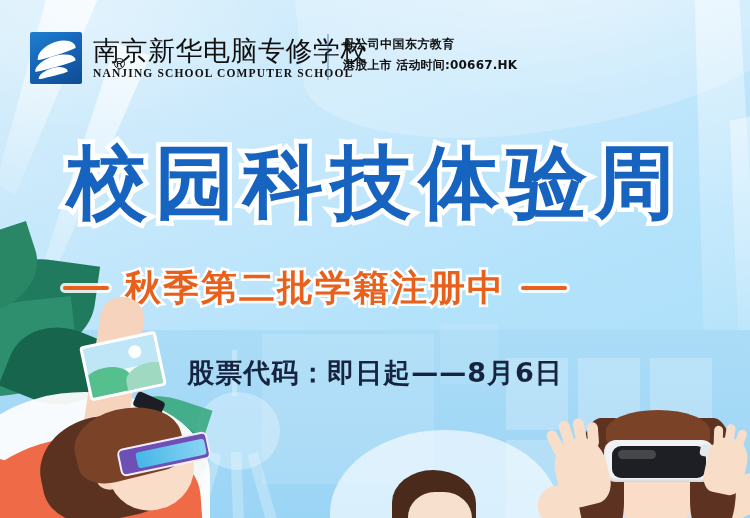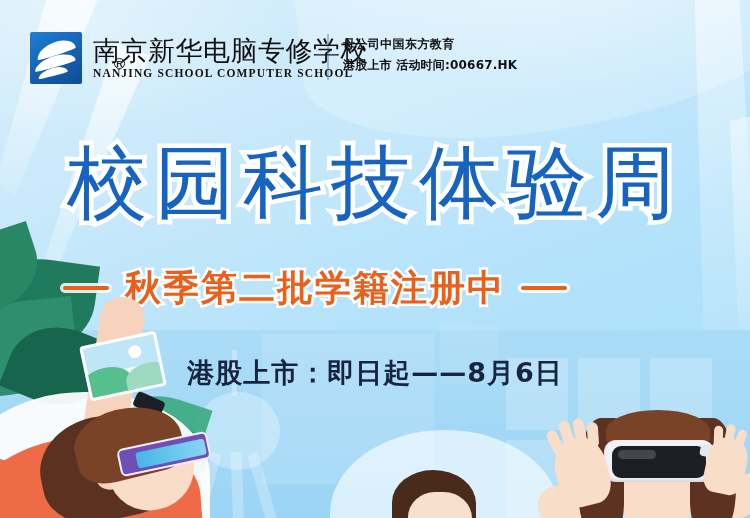--- a/index.html
+++ b/index.html
@@ -113,21 +113,21 @@
   }
   .parent-co{ position:absolute; left:343px; top:36px; }
   .parent-line1{ font-size:12px; font-weight:900; color:#111; letter-spacing:.4px;
     font-family:"DejaVu Sans","Liberation Sans",sans-serif; white-space:nowrap;}
   .parent-line2{ font-size:12px; font-weight:700; color:#111; margin-top:4px;
     letter-spacing:.2px; font-family:"DejaVu Sans","Liberation Sans",sans-serif; white-space:nowrap;}
 
   
   .title{
     position:absolute; left:0; top:143px; width:750px; text-align:center;
-    font-size:80px; font-weight:400; letter-spacing:8px;
+    font-size:80px; font-weight:700; letter-spacing:8px;
     color:#1763c0;
     font-family:"DejaVu Sans","Liberation Sans",sans-serif;
     line-height:1;
     -webkit-text-stroke:9px #ffffff;
     paint-order:stroke fill;
     text-shadow:0 3px 0 rgba(255,255,255,.6);
   }
 
   
   .subtitle-row{
@@ -352,21 +352,21 @@
   </div>
 
   <div class="title">校园科技体验周</div>
 
   <div class="subtitle-row">
     <span class="dash"></span>
     <span class="subtitle">秋季第二批学籍注册中</span>
     <span class="dash"></span>
   </div>
 
-  <div class="dateline">港股上市：即日起——8月6日</div>
+  <div class="dateline">股票代码：即日起——8月6日</div>
 
   <div class="person lw-arm"></div>
   <div class="person lw-hand"></div>
   <div class="person tablet">
     <span class="tablet-sky"></span>
     <span class="tablet-sun"></span>
     <span class="tablet-hill"></span>
     <span class="tablet-hill2"></span>
   </div>
   <div class="person lw-watch"></div>

